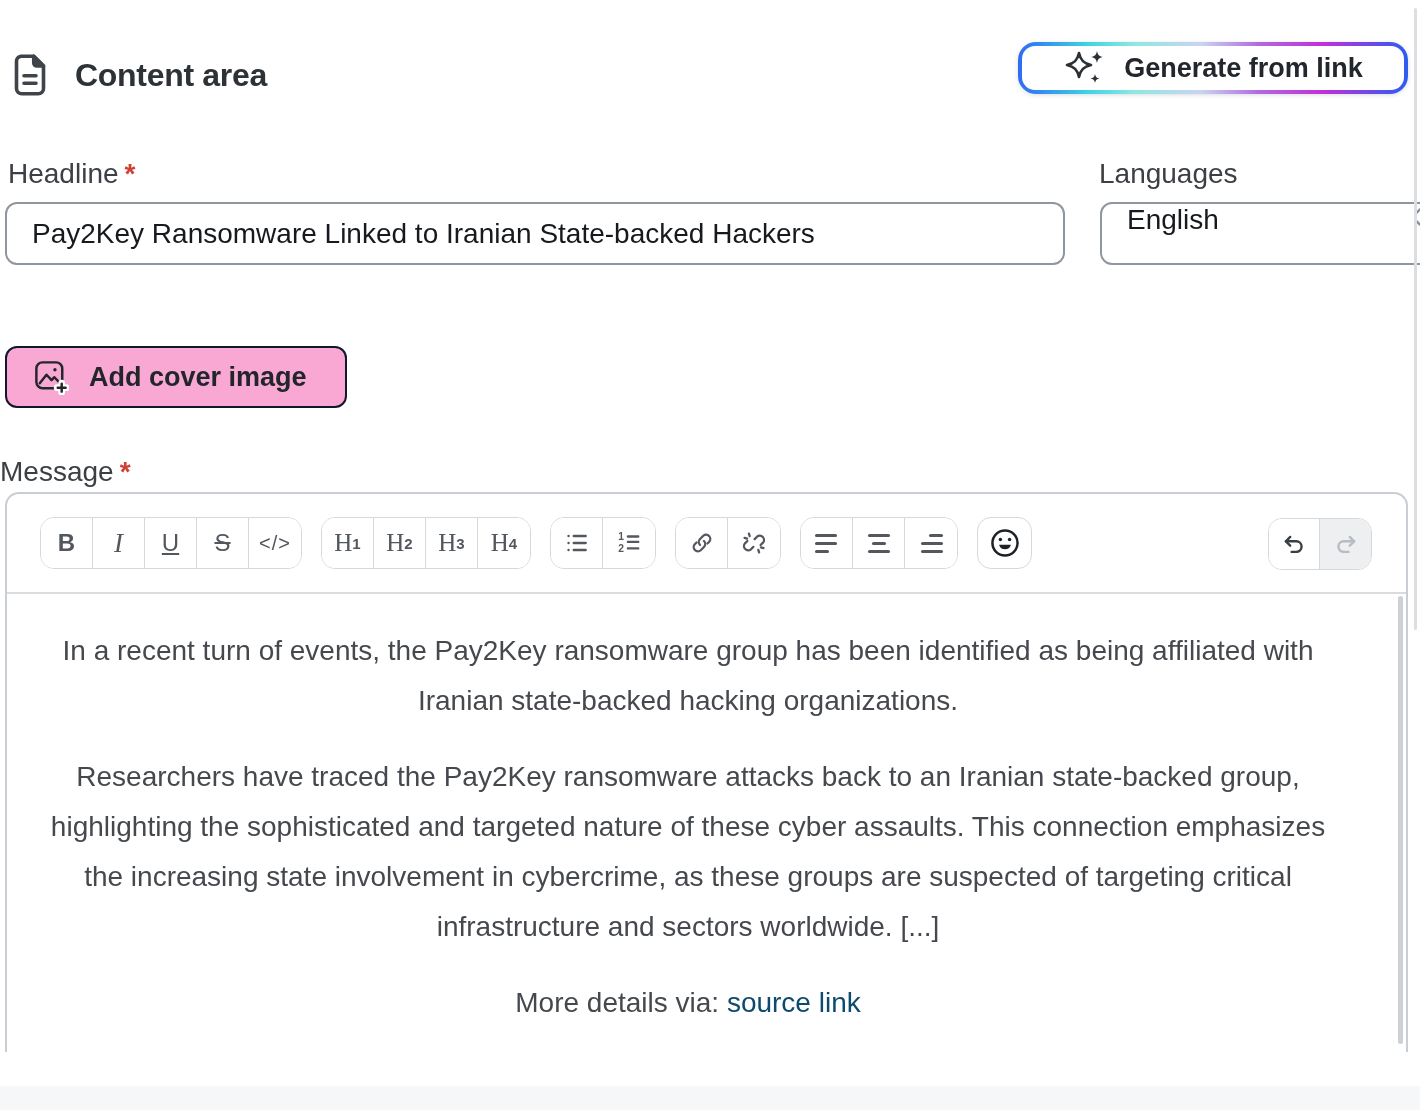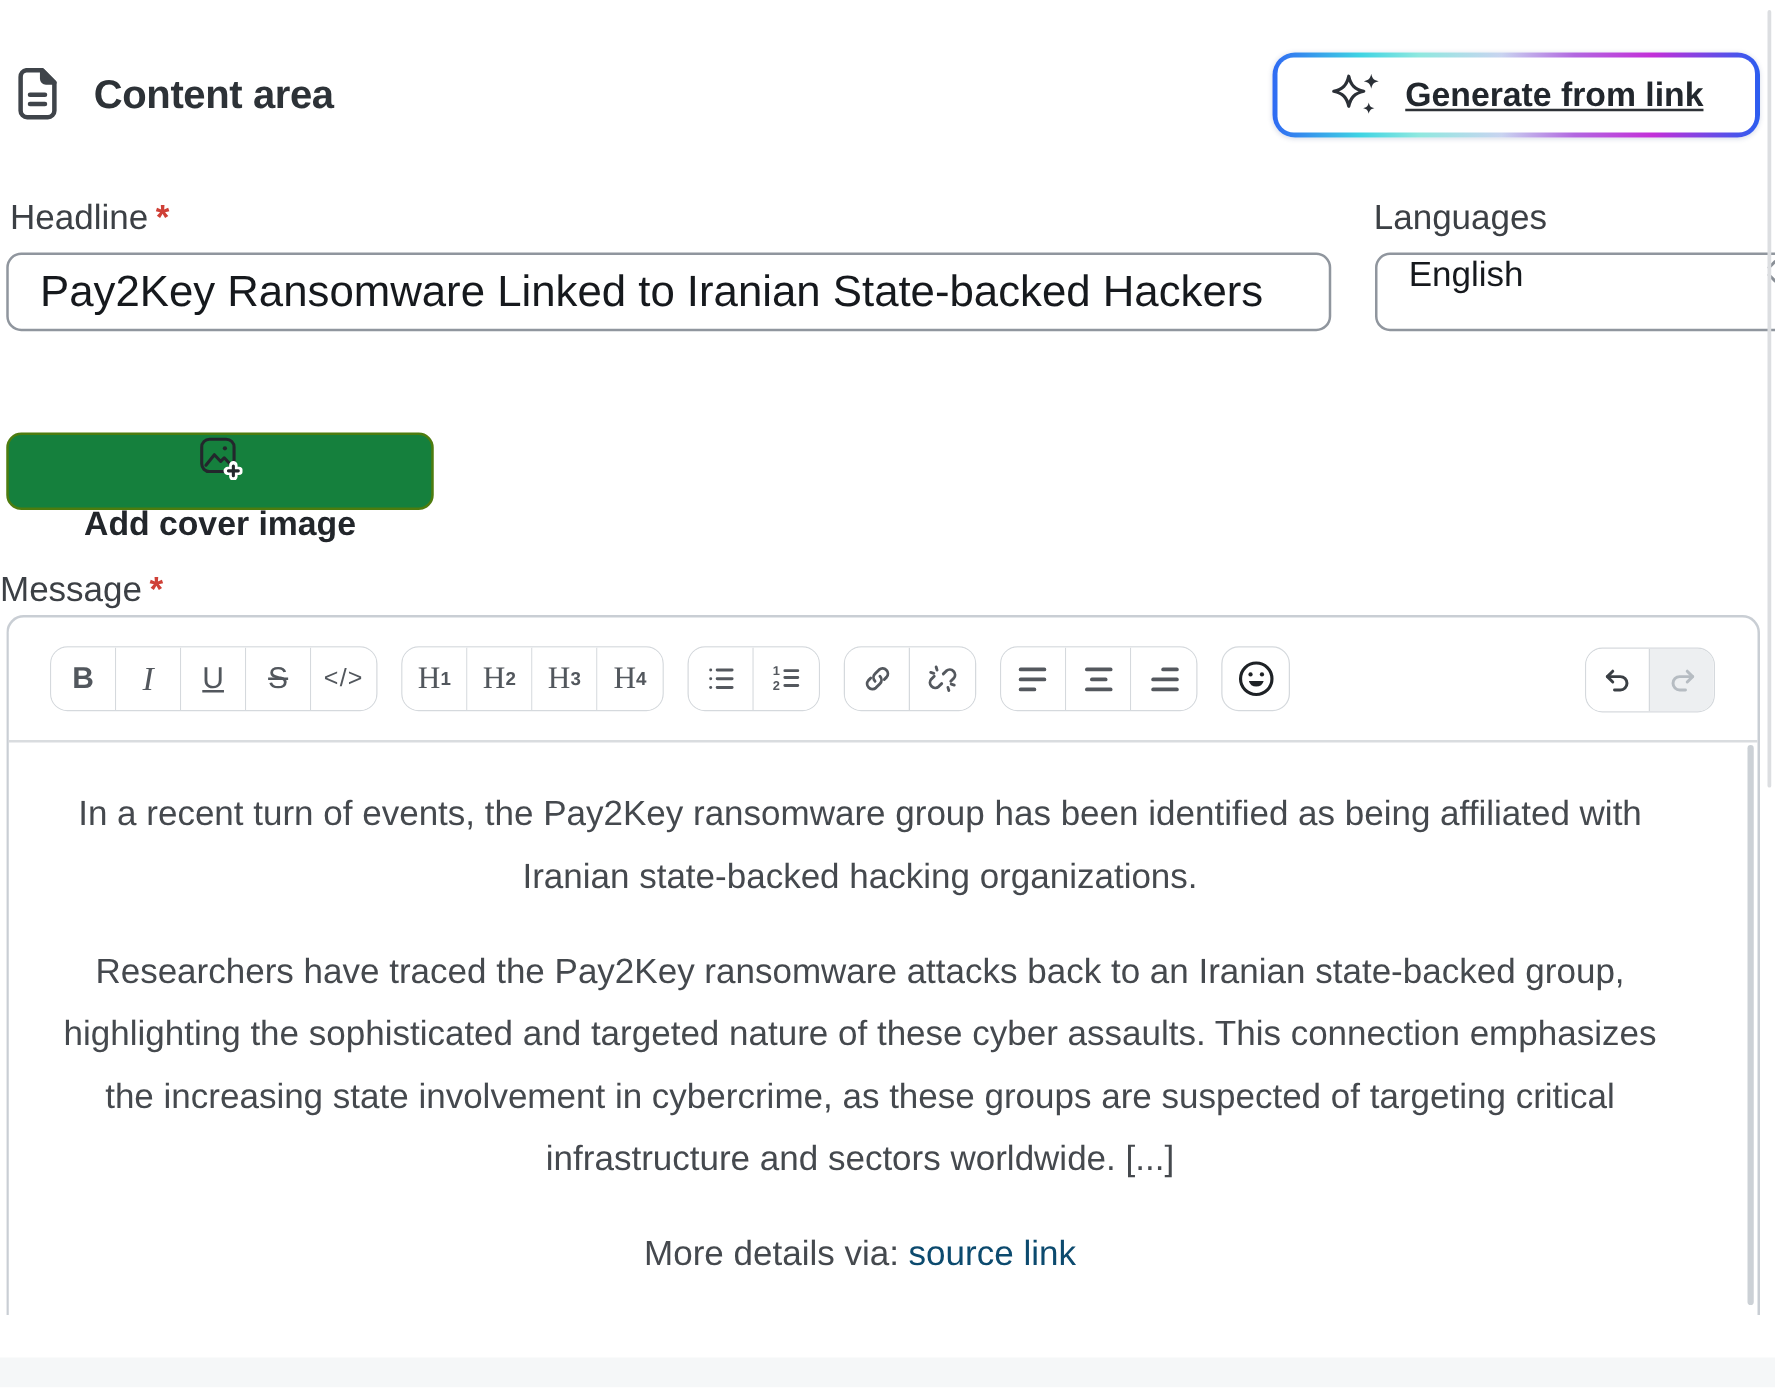--- a/index.html
+++ b/index.html
@@ -5,45 +5,45 @@
   * { margin:0; padding:0; box-sizing:border-box; }
   html,body { width:1420px; height:1110px; background:#ffffff;
     font-family:"Liberation Sans","DejaVu Sans",sans-serif; color:#2e3237; overflow:hidden; position:relative; }
 
   .abs { position:absolute; }
 
   
   .page-header-icon { left:12px; top:54px; width:36px; height:42px; }
   .page-title { left:75px; top:57px; font-size:32px; font-weight:700; color:#2d3237; letter-spacing:-0.3px; }
 
-  .generate-wrap { left:1018px; top:42px; width:390px; height:68px; border-radius:18px; padding:4px;
+  .generate-wrap { left:1018px; top:42px; width:390px; height:52px; border-radius:18px; padding:4px;
     background:linear-gradient(90deg,#2f6af3 0%,#3fd4e3 18%,#8fe8df 30%,#c9d4f0 47%,#b267e0 62%,#c32fd8 78%,#2b5ef0 100%);
-    box-shadow:0 1px 4px rgba(40,60,120,.18);text-decoration:underline; }
+    box-shadow:0 1px 4px rgba(40,60,120,.18); }
   .generate-btn { width:100%; height:100%; background:#fff; border:none; border-radius:13px;
     display:flex; align-items:center; justify-content:center; gap:17px; cursor:pointer;
     font-family:inherit; font-size:27px; font-weight:700; color:#22272d; }
 
   
   .field-label { font-size:28px; color:#3c4045; }
   .req { color:#cf4037; font-weight:700; margin-left:6px; }
 
   
   .headline-input { left:5px; top:202px; width:1060px; height:63px; border:2px solid #90969e; border-radius:12px;
-    padding:0 25px; font-family:inherit; font-size:35px; color:#16191d; background:#fff; outline:none; }
+    padding:0 25px; font-family:inherit; font-size:28px; color:#16191d; background:#fff; outline:none; }
   .label-headline { left:8px; top:158px; }
   .label-languages { left:1099px; top:158px; }
   .label-message { left:0; top:456px; }
 
   .lang-select { left:1100px; top:202px; width:354px; height:63px; border:2px solid #90969e; border-radius:12px;
     background:#fff; display:flex; align-items:flex-start; padding:0 22px 0 25px; cursor:pointer; }
   .lang-select .val { font-size:28px; color:#16191d; flex:1; }
 
-  .cover-btn { left:5px; top:346px; width:342px; height:62px; border:2px solid #4d7c0f; border-radius:12px;
-    background:#15803d; display:flex; align-items:center; gap:20px; padding:0 26px; cursor:pointer;
-    font-family:inherit; font-size:27px; font-weight:700; color:#22262b;flex-direction:column; }
+  .cover-btn { left:5px; top:346px; width:342px; height:62px; border:2px solid #0f172a; border-radius:12px;
+    background:#f9a8d4; display:flex; align-items:center; gap:20px; padding:0 26px; cursor:pointer;
+    font-family:inherit; font-size:27px; font-weight:700; color:#22262b; }
 
   
   .msg-box { left:5px; top:492px; width:1403px; height:560px;
     border:2px solid #c9ced4; border-bottom:none; border-radius:14px 14px 0 0; background:#fff; }
   .msg-toolbar { position:absolute; left:0; top:0; width:100%; height:100px; border-bottom:2px solid #d9dcdf;
     display:flex; align-items:center; gap:19px; padding-left:33px; }
   .tb-group { display:flex; border:1.5px solid #d5d9dd; border-radius:14px; overflow:hidden; background:#fff; }
   .tb-btn { width:52px; height:50px; display:flex; align-items:center; justify-content:center;
     background:#fff; border:none; border-right:1.5px solid #d5d9dd; cursor:pointer;
     font-family:inherit; font-size:24px; color:#52575d; }

